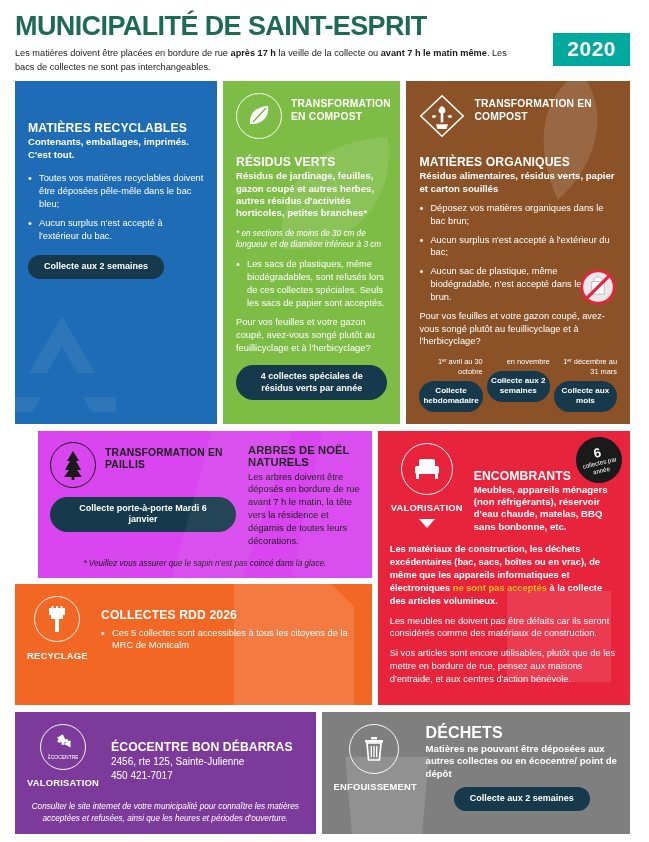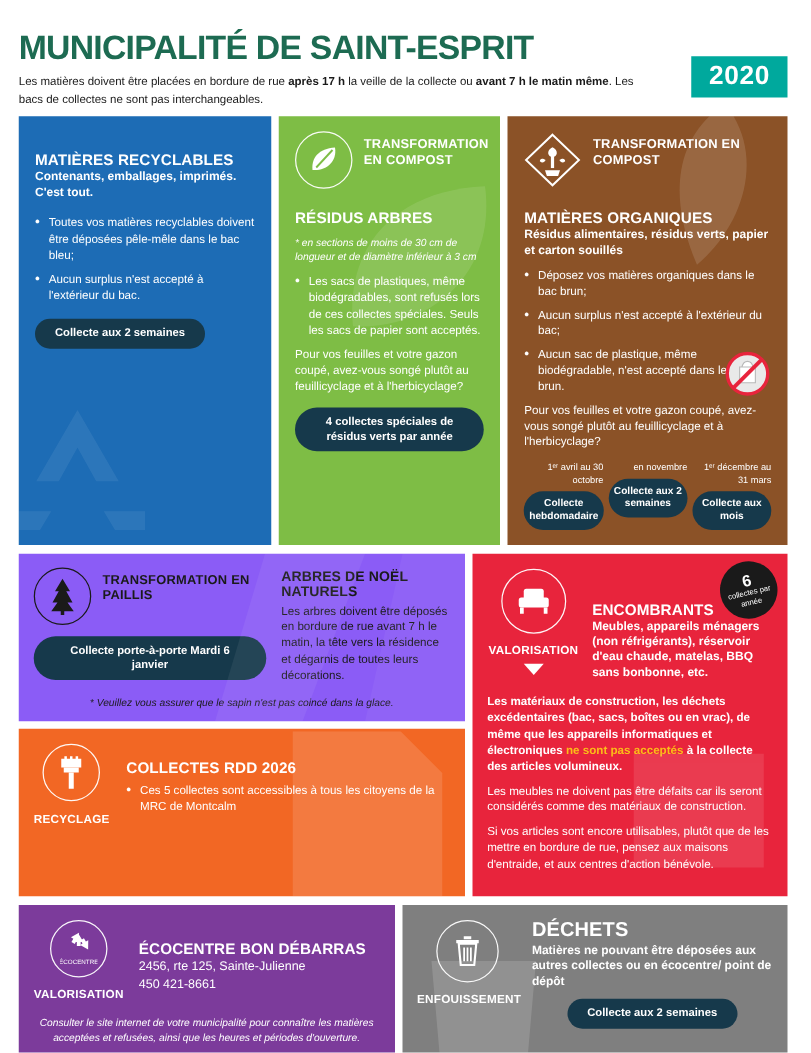--- a/index.html
+++ b/index.html
@@ -3,21 +3,21 @@
 <meta charset="utf-8">
 <style>
   * { box-sizing: border-box; margin: 0; padding: 0; }
   html, body {
     width: 649px; height: 842px;
     background: #ffffff;
     font-family: "Liberation Sans", sans-serif;
     color: #1a1a1a;
     overflow: hidden;
   }
-  .page { position: relative; width: 645px; height: 842px; padding: 12px 15px; }
+  .page { position: relative; width: 645px; height: 842px; padding: 0 15px; }
 
   
   .hdr { padding-top: 12px; position: relative; }
   .hdr h1 {
     font-size: 27px; font-weight: bold; letter-spacing: -0.6px;
     color: #1d6b52; line-height: 1.05;
   }
   .hdr .intro {
     margin-top: 7px; font-size: 9.2px; line-height: 1.45;
     max-width: 492px; color: #1a1a1a;
@@ -72,21 +72,21 @@
     border-radius: 999px; font-size: 9px; font-weight: bold;
     padding: 6px 16px; text-align: center; line-height: 1.3;
   }
 
   
   .c-blue { background: #1d6cb5; width: 205px; padding: 12px 13px 14px; }
   .c-blue .wm {
     position: absolute; left: -28px; bottom: -30px; width: 150px; height: 150px;
     opacity: .07;
   }
-  .c-blue h2 { margin-top: 16px; }
+  .c-blue h2 { margin-top: 28px; }
   .c-blue .sub { margin-top: 1px; }
   .c-blue ul { margin-top: 11px; }
   .c-blue .pill { margin-top: 5px; }
 
   
   .c-green { background: #7ebd45; width: 180px; padding: 12px 13px 14px; }
   .c-green .wm { position: absolute; right: -20px; top: 40px; width: 160px; opacity: .1; }
   .c-green h2 { margin-top: 16px; }
   .c-green .sub { margin-top: 1px; }
   .c-green .star { margin-top: 8px; }
@@ -108,21 +108,21 @@
   .seasons { display: flex; gap: 4px; margin-top: 9px; }
   .season { flex: 1; text-align: center; }
   .season .lbl { font-size: 7.4px; color: #fff; line-height: 1.3; margin-bottom: 4px; text-align: right; }
   .season .pill { display: block; padding: 5px 4px; font-size: 8.1px; }
 
   
   .col-left { width: 362px; display: flex; flex-direction: column; gap: 6px; }
   .col-right { width: 256px; }
 
   
-  .c-yellow { background: #8b5cf6; padding: 11px 12px 9px; }
+  .c-yellow { background: #d946ef; padding: 11px 12px 9px; margin-left: 23px; }
   .c-yellow .wm { position: absolute; right: 0; top: 0; width: 200px; height: 100%; opacity: .12; }
   .c-yellow .shape { border-color: #1a1a1a; }
   .c-yellow .ttl { color: #1a1a1a; }
   .c-yellow .top { display: flex; gap: 12px; }
   .c-yellow h2, .c-yellow p { color: #1a1a1a; }
   .c-yellow h2 { font-size: 11.2px; }
   .c-yellow p { margin-top: 3px; }
   .c-yellow .note-it { color: #1a1a1a; text-align: center; margin-top: 10px; }
   .c-yellow .pill { margin-top: 9px; }
 
@@ -217,21 +217,22 @@
       </svg>
       <div class="iconwrap">
         <div class="shape circle">
           <svg width="26" height="26" viewBox="0 0 26 26">
             <path d="M22 3 C9 4 3 11 4 21 C14 22 24 15 22 3 Z" fill="#fff"></path>
             <path d="M20 5 L7 19" stroke="#7ebd45" stroke-width="1.5" fill="none"></path>
           </svg>
         </div>
         <div class="ttl">TRANSFORMATION EN COMPOST</div>
       </div>
-      <h2>RÉSIDUS ARBRES</h2>
+      <h2>RÉSIDUS VERTS</h2>
+      <div class="sub">Résidus de jardinage, feuilles, gazon coupé et autres herbes, autres résidus d'activités horticoles, petites branches*</div>
       <div class="note-it star">* en sections de moins de 30 cm de longueur et de diamètre inférieur à 3 cm</div>
       <ul>
         <li>Les sacs de plastiques, même biodégradables, sont refusés lors de ces collectes spéciales. Seuls les sacs de papier sont acceptés.</li>
       </ul>
       <p class="q">Pour vos feuilles et votre gazon coupé, avez-vous songé plutôt au feuillicyclage et à l'herbicyclage?</p>
       <div class="pillwrap">
         <div class="pill">4 collectes spéciales de résidus verts par année</div>
       </div>
     </div>
 
@@ -391,21 +392,21 @@
                 <path d="M-9,5 L-1.6,9.4 L-1.6,6.8 L2,6.8 L2,3.2 L-1.6,3.2 L-1.6,0.6 Z" transform="rotate(240)"></path>
               </g>
               <text x="15" y="28" font-size="5" fill="#fff" text-anchor="middle" font-family="Liberation Sans, sans-serif">ÉCOCENTRE</text>
             </svg>
           </div>
           <div class="ttl">VALORISATION</div>
         </div>
         <div style="flex:1;">
           <h2>ÉCOCENTRE BON DÉBARRAS</h2>
           <p>2456, rte 125, Sainte-Julienne</p>
-          <p>450 421-8661</p>
+          <p>450 421-7017</p>
         </div>
       </div>
       <div class="note-it">Consulter le site internet de votre municipalité pour connaître les matières acceptées et refusées, ainsi que les heures et périodes d'ouverture.</div>
     </div>
 
     <div class="card c-gray">
       <svg class="wm" viewBox="0 0 100 110">
         <path d="M12 18 h76 l-8 92 h-60 Z" fill="#fff"></path>
       </svg>
       <div class="top">

